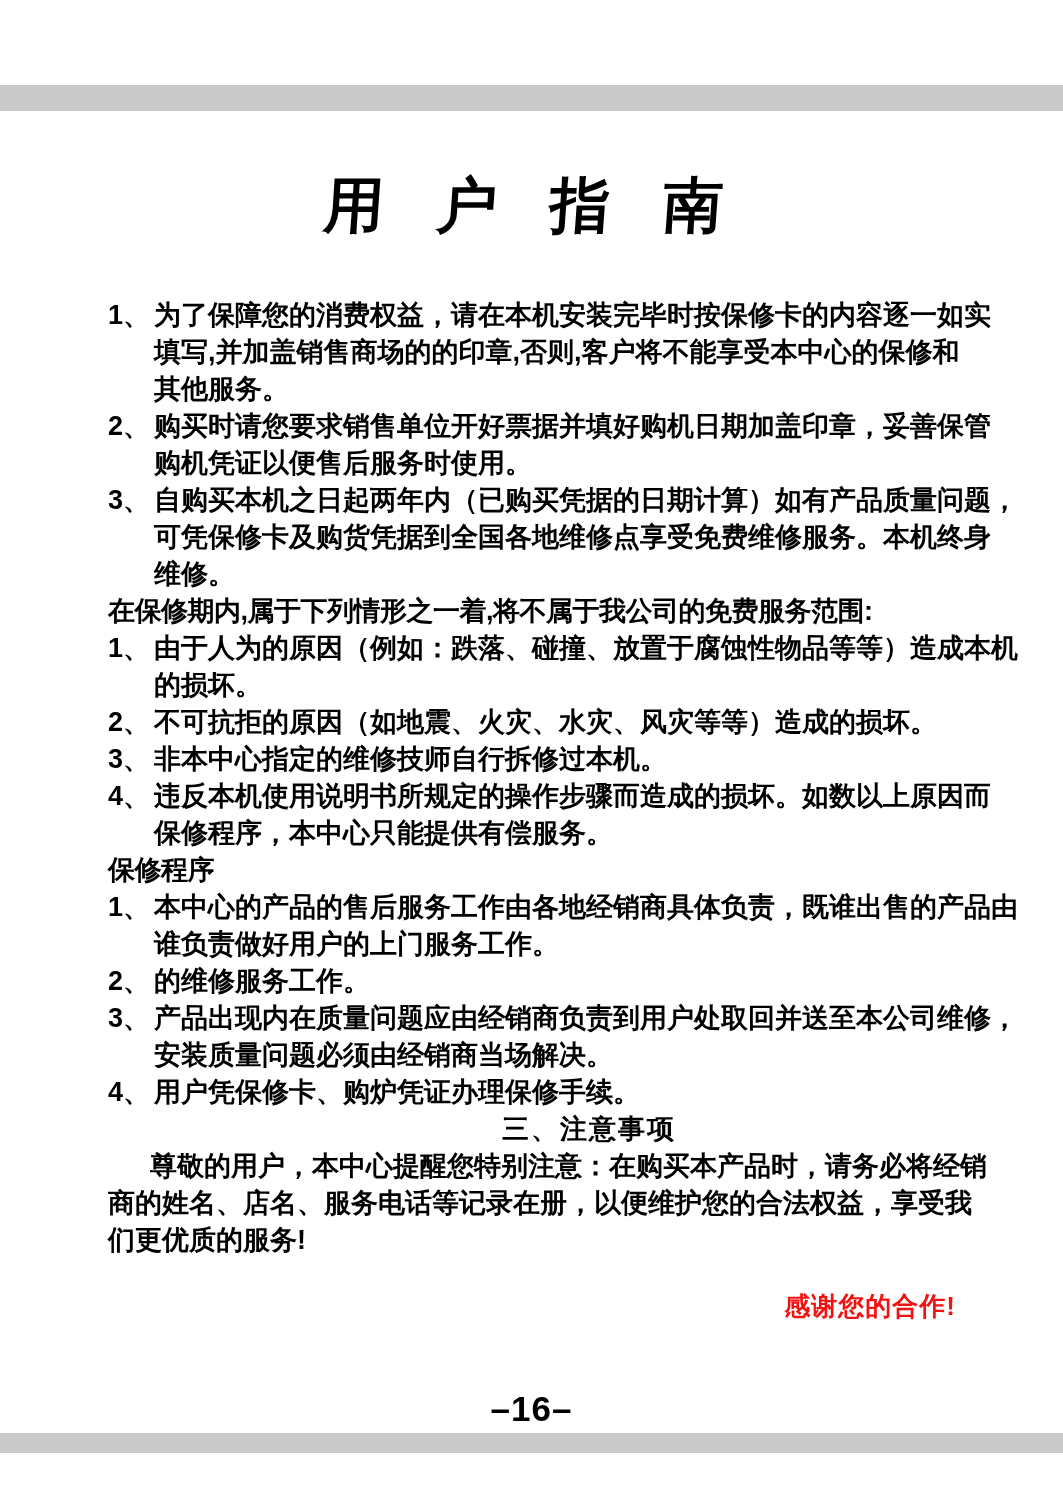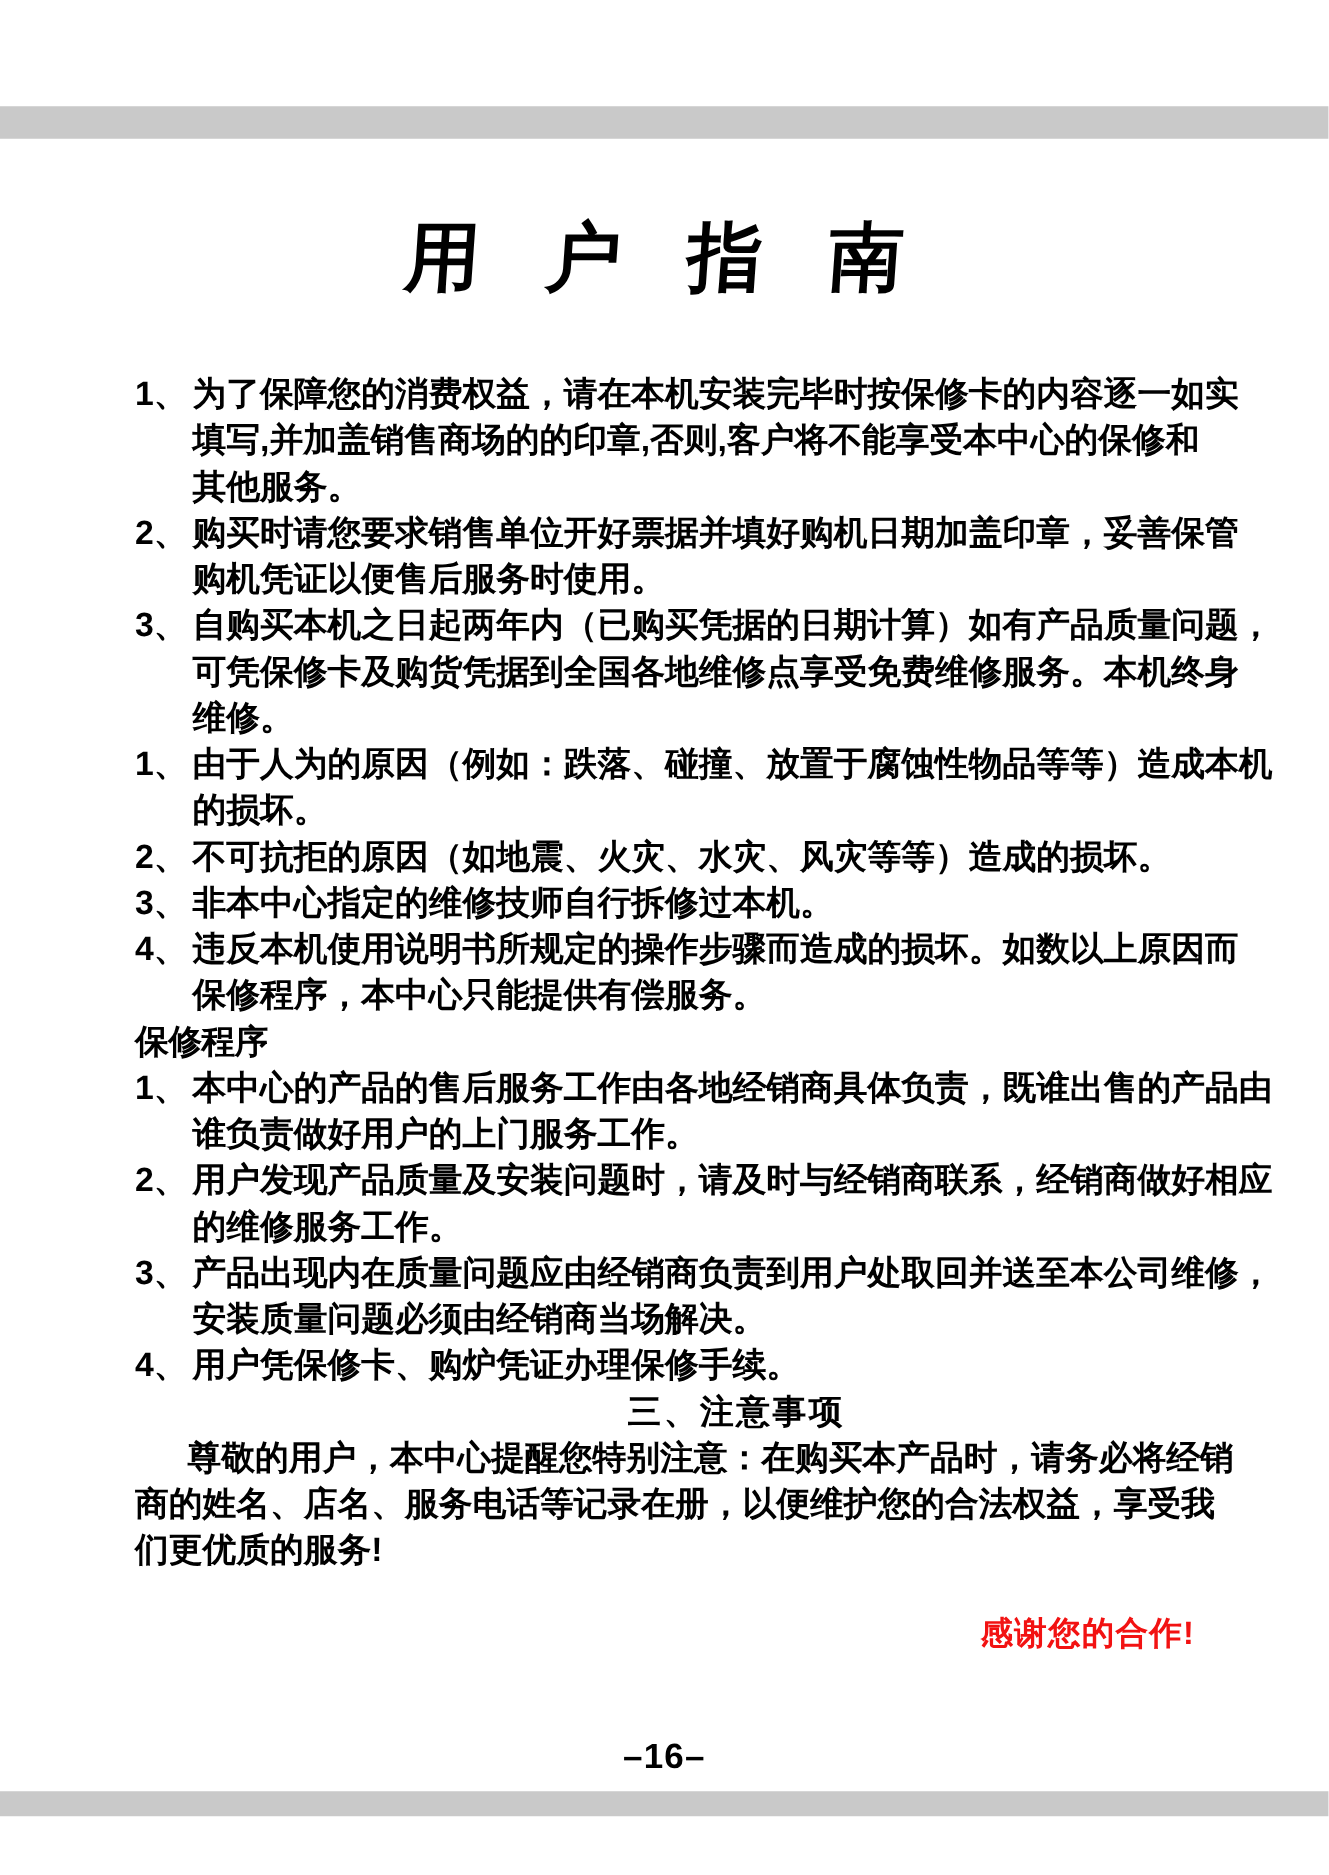--- a/index.html
+++ b/index.html
@@ -40,21 +40,21 @@
   .notice-head{margin-left:37px;letter-spacing:2px;text-align:center;}
   .indent{text-indent:42px;}
   .thanks{
     position:absolute;top:1289px;right:107px;
     color:var(--accent-red);
     font-size:26px;letter-spacing:1px;
     white-space:nowrap;
   }
   .pagenum{
     position:absolute;top:1389px;left:0;width:100%;
-    text-align:center;font-size:28px;letter-spacing:1px;
+    text-align:center;font-size:35px;letter-spacing:1px;
   }
 </style>
 </head>
 <body>
 
 <div class="page">
 
   <div class="bar bar-top"></div>
 
   <div class="doc-title">用 户 指 南</div>
@@ -78,20 +78,21 @@
     </div>
     <div class="item">
       <span class="num">3、</span>
       <div class="lines">
         <div class="line">自购买本机之日起两年内（已购买凭据的日期计算）如有产品质量问题，</div>
         <div class="line">可凭保修卡及购货凭据到全国各地维修点享受免费维修服务。本机终身</div>
         <div class="line">维修。</div>
       </div>
     </div>
 
+    <div class="heading">在保修期内,属于下列情形之一着,将不属于我公司的免费服务范围:</div>
 
     <div class="item">
       <span class="num">1、</span>
       <div class="lines">
         <div class="line">由于人为的原因（例如：跌落、碰撞、放置于腐蚀性物品等等）造成本机</div>
         <div class="line">的损坏。</div>
       </div>
     </div>
     <div class="item">
       <span class="num">2、</span>
@@ -118,21 +119,20 @@
     <div class="item">
       <span class="num">1、</span>
       <div class="lines">
         <div class="line">本中心的产品的售后服务工作由各地经销商具体负责，既谁出售的产品由</div>
         <div class="line">谁负责做好用户的上门服务工作。</div>
       </div>
     </div>
     <div class="item">
       <span class="num">2、</span>
       <div class="lines">
-        <div class="line">用户发现产品质量及安装问题时，请及时与经销商联系，经销商做好相应</div>
         <div class="line">的维修服务工作。</div>
       </div>
     </div>
     <div class="item">
       <span class="num">3、</span>
       <div class="lines">
         <div class="line">产品出现内在质量问题应由经销商负责到用户处取回并送至本公司维修，</div>
         <div class="line">安装质量问题必须由经销商当场解决。</div>
       </div>
     </div>

